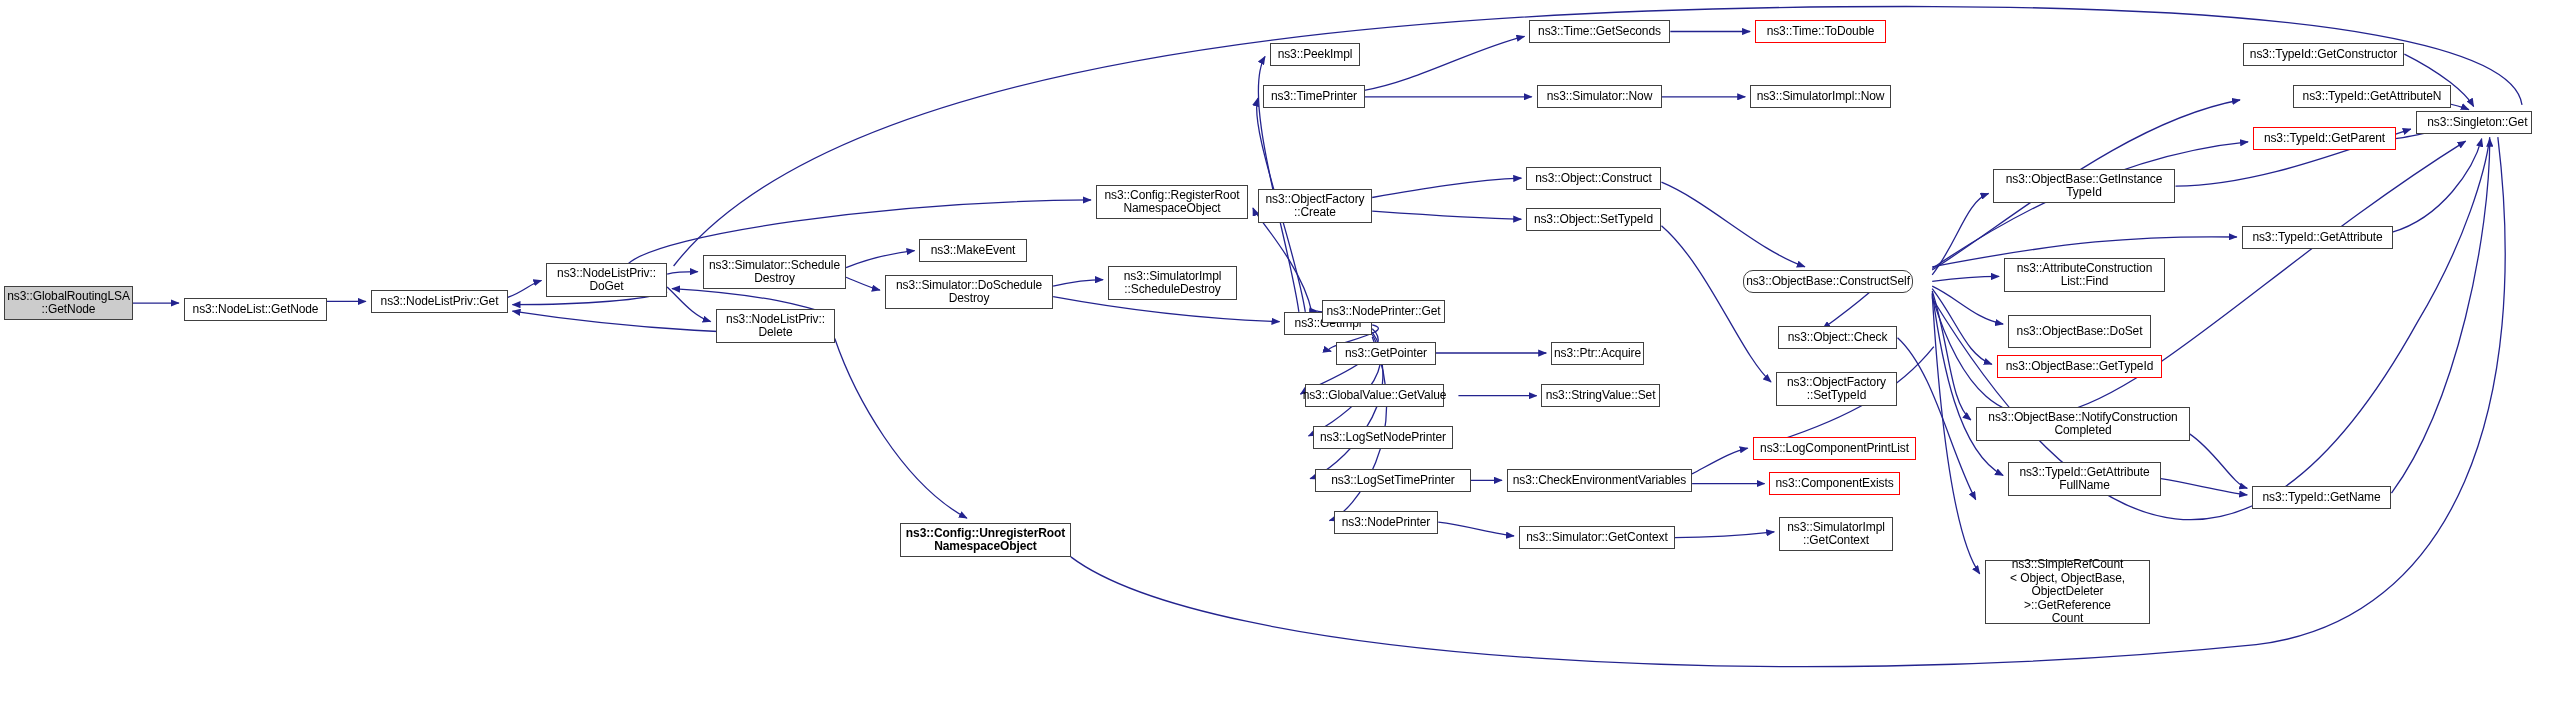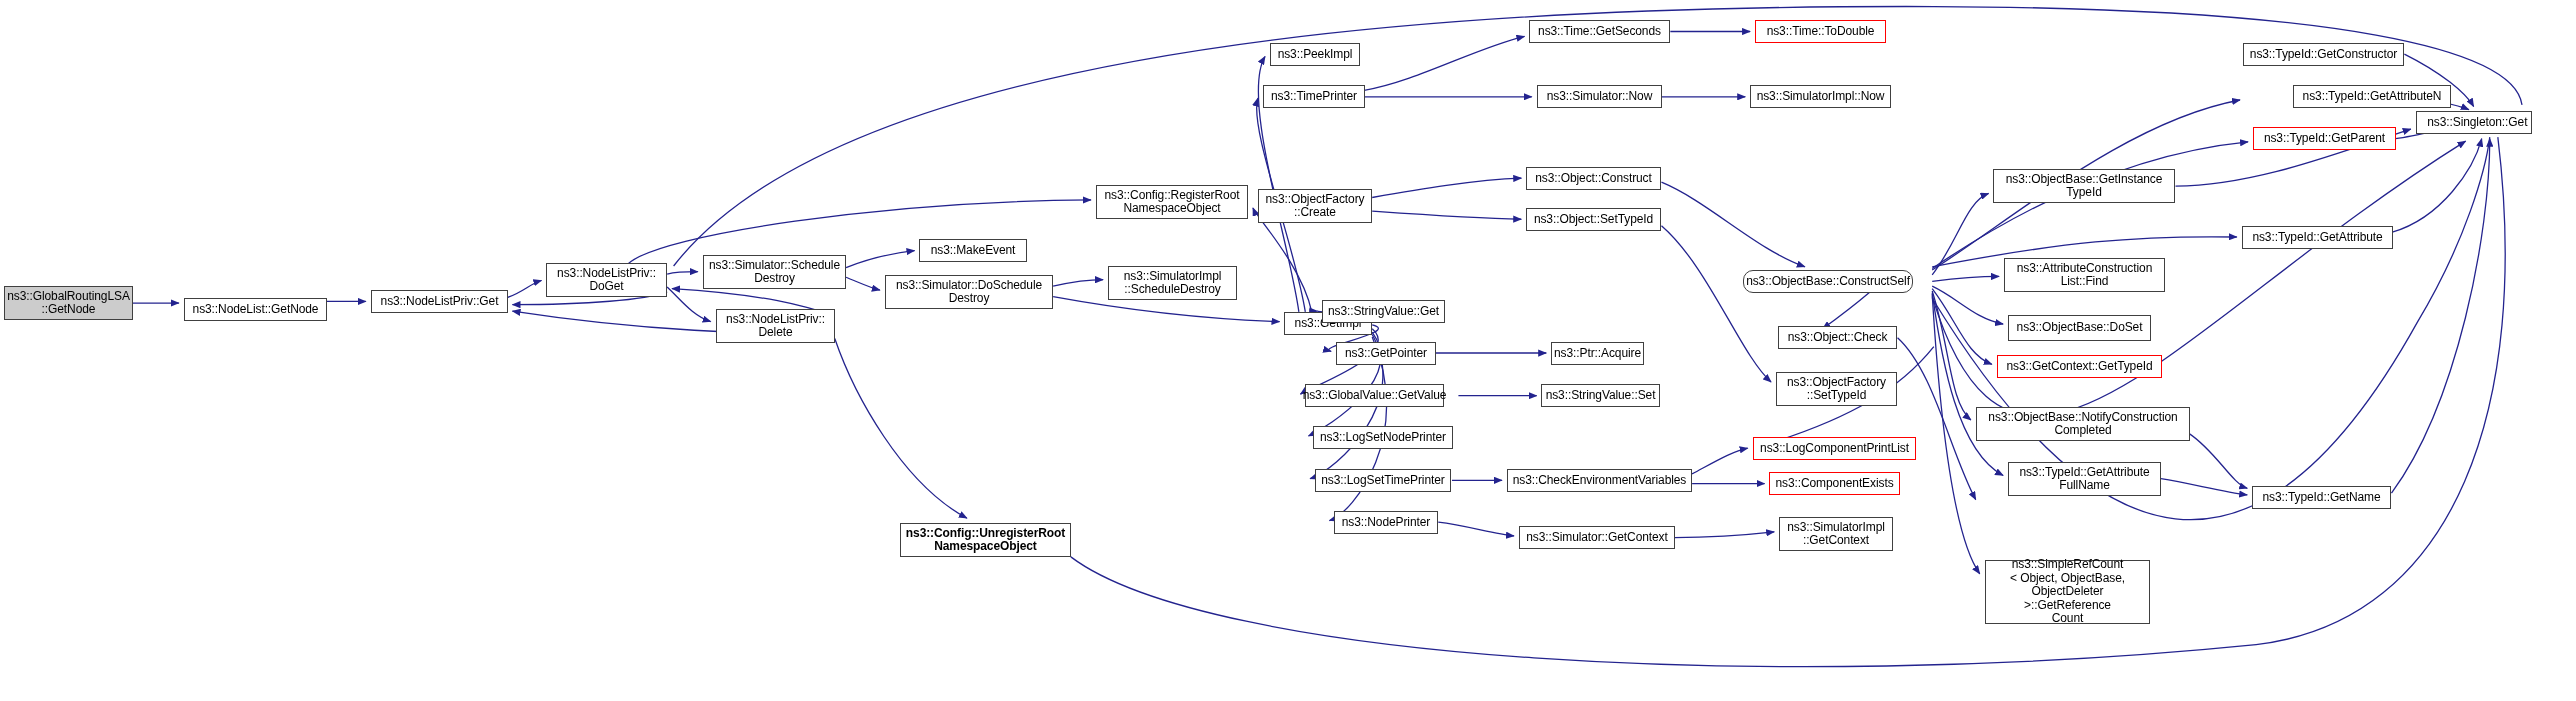--- a/index.html
+++ b/index.html
@@ -159,25 +159,25 @@
 NamespaceObject</div>
       <div class="node" style="left: 1108px; top: 266px; width: 129px; height: 34px;">ns3::SimulatorImpl
 ::ScheduleDestroy</div>
       <div class="node" style="left: 900px; top: 523px; width: 171px; height: 34px; font-weight: bold;">ns3::Config::UnregisterRoot
 NamespaceObject</div>
       <div class="node" style="left: 1284px; top: 312px; width: 88px; height: 22.6px;">ns3::GetImpl</div>
       <div class="node" style="left: 1270px; top: 43px; width: 90px; height: 22.6px;">ns3::PeekImpl</div>
       <div class="node" style="left: 1263px; top: 85px; width: 102px; height: 22.6px;">ns3::TimePrinter</div>
       <div class="node" style="left: 1258px; top: 189px; width: 114px; height: 34px;">ns3::ObjectFactory
 ::Create</div>
-      <div class="node" style="left: 1322px; top: 300px; width: 123px; height: 22.6px;">ns3::StringValue::Get</div>
+      <div class="node" style="left: 1322px; top: 300px; width: 123px; height: 22.6px;">ns3::NodePrinter::Get</div>
       <div class="node" style="left: 1336px; top: 342px; width: 100px; height: 22.6px;">ns3::GetPointer</div>
       <div class="node" style="left: 1305px; top: 384px; width: 139px; height: 22.6px;">ns3::GlobalValue::GetValue</div>
       <div class="node" style="left: 1313px; top: 426px; width: 140px; height: 22.6px;">ns3::LogSetNodePrinter</div>
-      <div class="node" style="left: 1315px; top: 469px; width: 136px; height: 22.6px;">ns3::LogSetTimePrinter</div>
+      <div class="node" style="left: 1315px; top: 469px; width: 156px; height: 22.6px;">ns3::LogSetTimePrinter</div>
       <div class="node" style="left: 1334px; top: 511px; width: 104px; height: 22.6px;">ns3::NodePrinter</div>
       <div class="node" style="left: 1529px; top: 20px; width: 141px; height: 22.6px;">ns3::Time::GetSeconds</div>
       <div class="node" style="left: 1537px; top: 85px; width: 125px; height: 22.6px;">ns3::Simulator::Now</div>
       <div class="node" style="left: 1526px; top: 167px; width: 135px; height: 22.6px;">ns3::Object::Construct</div>
       <div class="node" style="left: 1526px; top: 208px; width: 135px; height: 23px;">ns3::Object::SetTypeId</div>
       <div class="node" style="left: 1551px; top: 342px; width: 93px; height: 22.6px;">ns3::Ptr::Acquire</div>
       <div class="node" style="left: 1541px; top: 384px; width: 119px; height: 22.6px;">ns3::StringValue::Set</div>
       <div class="node" style="left: 1507px; top: 469px; width: 185px; height: 22.6px;">ns3::CheckEnvironmentVariables</div>
       <div class="node" style="left: 1519px; top: 526px; width: 156px; height: 22.6px;">ns3::Simulator::GetContext</div>
       <div class="node" style="left: 1750px; top: 85px; width: 141px; height: 22.6px;">ns3::SimulatorImpl::Now</div>
@@ -186,22 +186,22 @@
       <div class="node" style="left: 1776px; top: 372px; width: 121px; height: 34px;">ns3::ObjectFactory
 ::SetTypeId</div>
       <div class="node redborder" style="left: 1753px; top: 437px; width: 163px; height: 22.6px;">ns3::LogComponentPrintList</div>
       <div class="node redborder" style="left: 1769px; top: 472px; width: 131px; height: 22.6px;">ns3::ComponentExists</div>
       <div class="node" style="left: 1779px; top: 517px; width: 114px; height: 34px;">ns3::SimulatorImpl
 ::GetContext</div>
       <div class="node" style="left: 1993px; top: 169px; width: 182px; height: 34px;">ns3::ObjectBase::GetInstance
 TypeId</div>
       <div class="node" style="left: 2004px; top: 258px; width: 161px; height: 34px;">ns3::AttributeConstruction
 List::Find</div>
-      <div class="node" style="left: 2008px; top: 315px; width: 143px; height: 26px;">ns3::ObjectBase::DoSet</div>
-      <div class="node redborder" style="left: 1997px; top: 355px; width: 165px; height: 22.6px;">ns3::GetContext::GetTypeId</div>
+      <div class="node" style="left: 2008px; top: 315px; width: 143px; height: 33px;">ns3::ObjectBase::DoSet</div>
+      <div class="node redborder" style="left: 1997px; top: 355px; width: 165px; height: 22.6px;">ns3::ObjectBase::GetTypeId</div>
       <div class="node" style="left: 1976px; top: 407px; width: 214px; height: 34px;">ns3::ObjectBase::NotifyConstruction
 Completed</div>
       <div class="node" style="left: 2008px; top: 462px; width: 153px; height: 34px;">ns3::TypeId::GetAttribute
 FullName</div>
       <div class="node" style="left: 1985px; top: 560px; width: 165px; height: 64px;">ns3::SimpleRefCount
 &lt; Object, ObjectBase,
 ObjectDeleter &gt;::GetReference
 Count</div>
       <div class="node" style="left: 2243px; top: 43px; width: 161px; height: 22.6px;">ns3::TypeId::GetConstructor</div>
       <div class="node" style="left: 2245px; top: 85px; width: 158px; height: 22.6px; margin-left: 48px;">ns3::TypeId::GetAttributeN</div>

